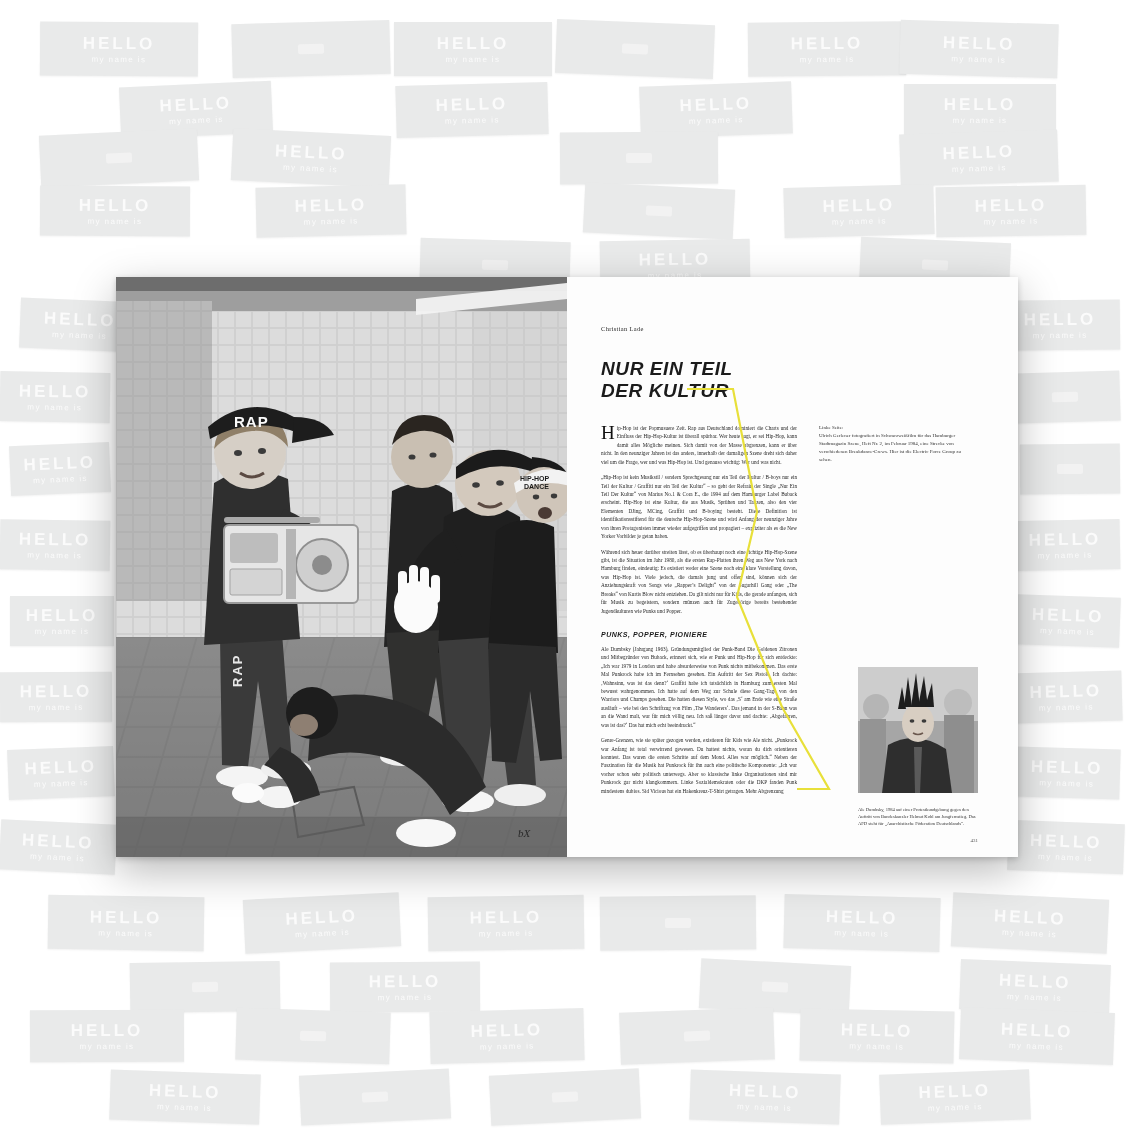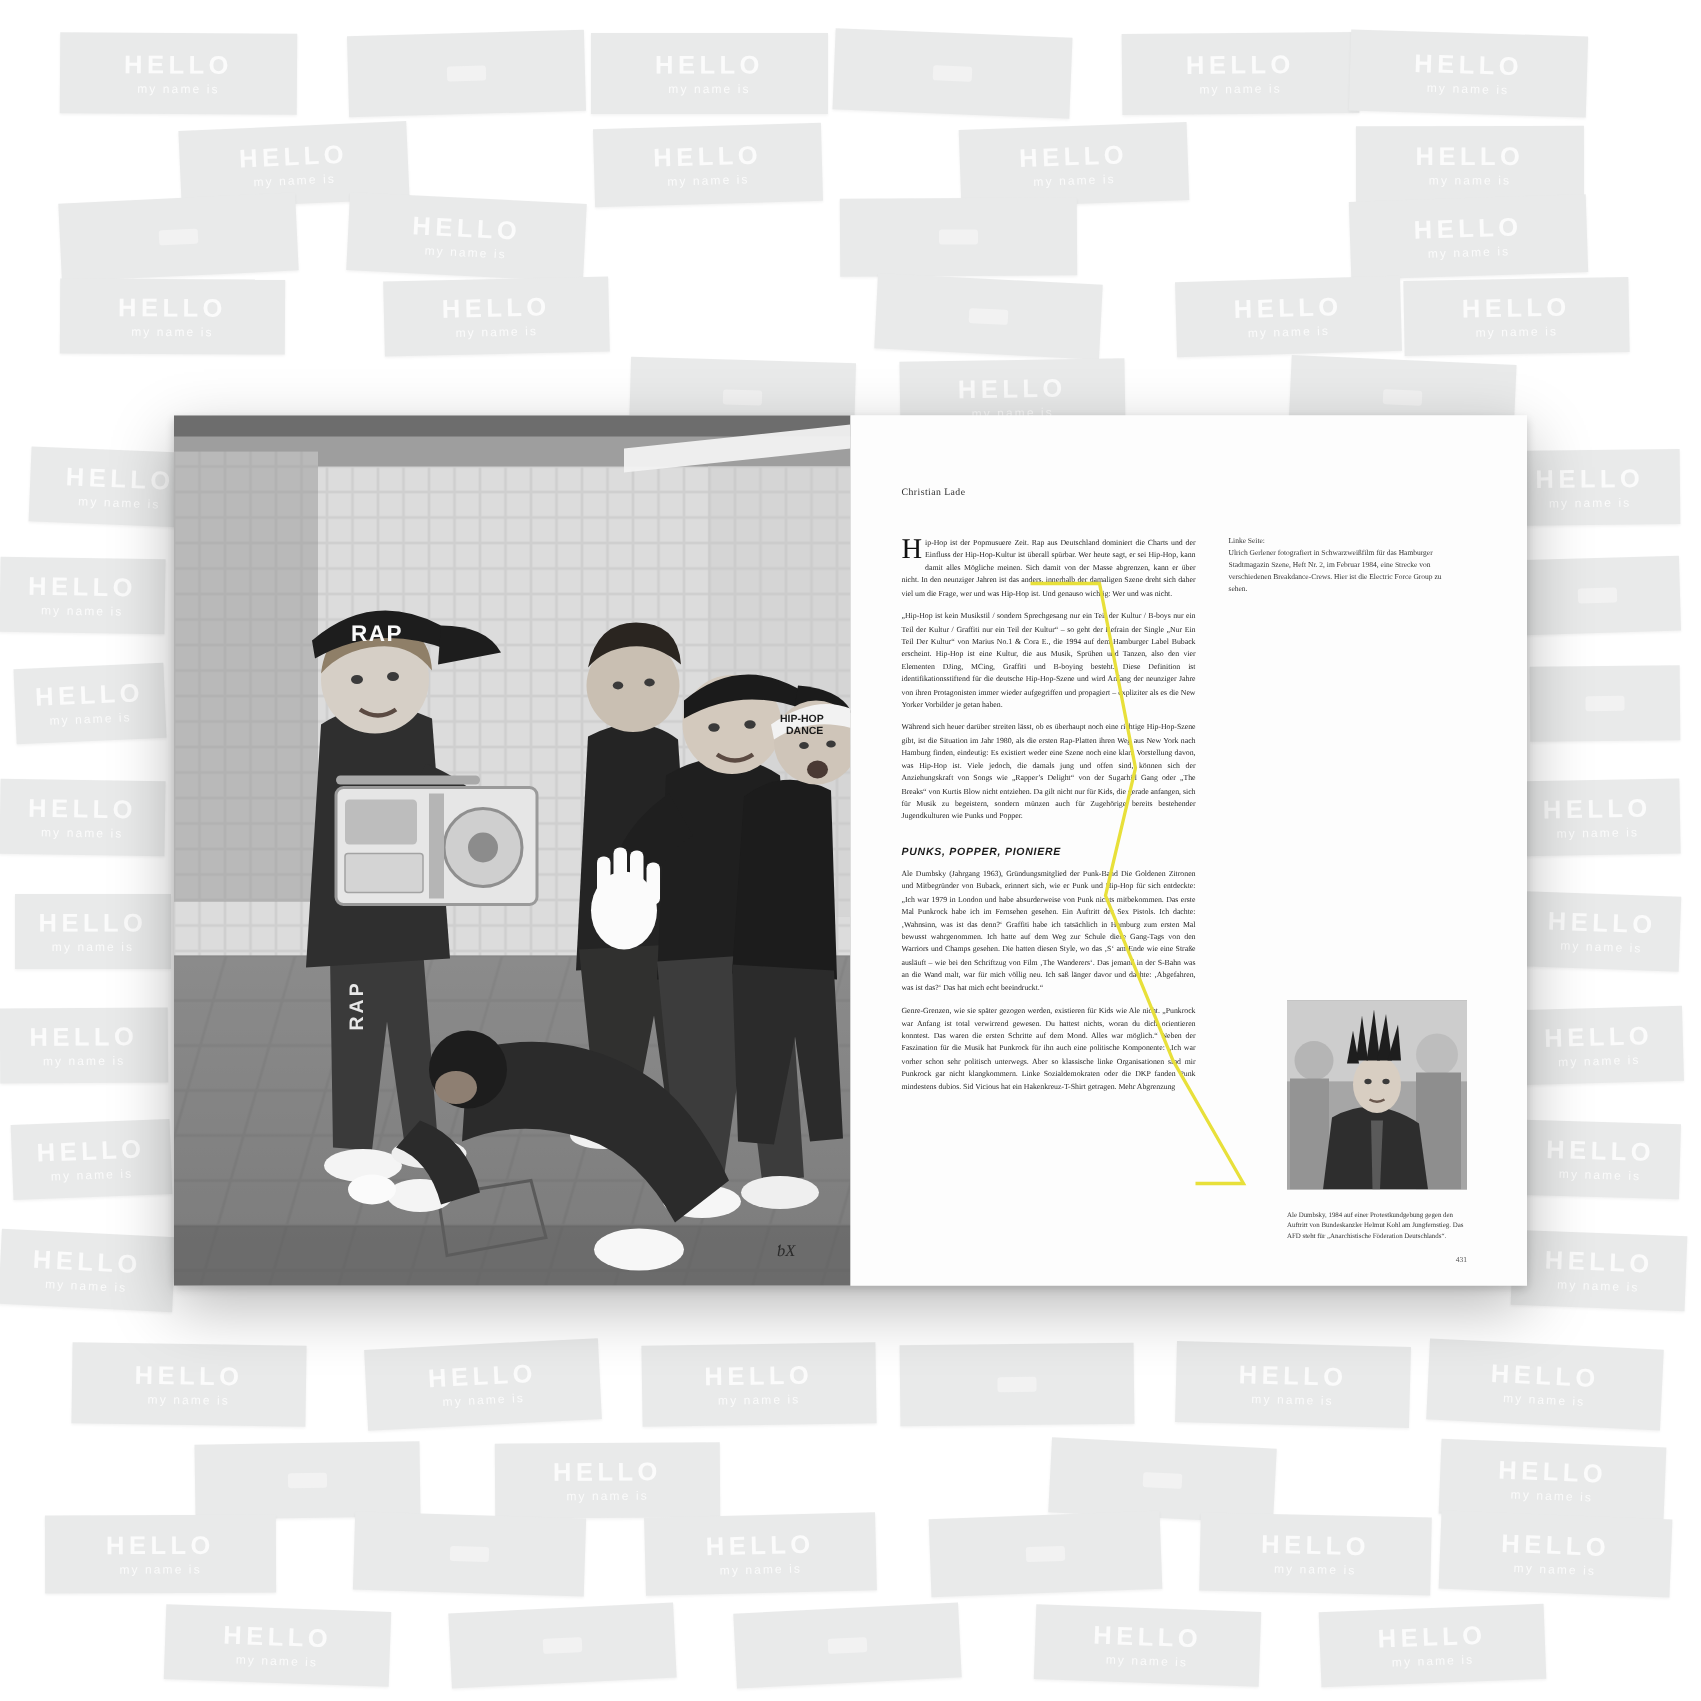--- a/index.html
+++ b/index.html
@@ -432,20 +432,22 @@
       </g>
 
       <text x="402" y="560" fill="#2a2a2a" font-size="11" font-family="Liberation Serif, serif" font-style="italic">ƅX</text>
     </svg>
   </div>
 
   <div id="page-right">
 
     <div class="byline">Christian Lade</div>
 
+    <h1 class="headline">NUR EIN TEIL
+DER KULTUR</h1>
 
     <div class="cols">
       <div class="col-main">
         <p class="body-text drop">Hip-Hop ist der Popmusuere Zeit. Rap aus Deutschland dominiert die Charts und der Einfluss der Hip-Hop-Kultur ist überall spürbar. Wer heute sagt, er sei Hip-Hop, kann damit alles Mögliche meinen. Sich damit von der Masse abgrenzen, kann er über nicht. In den neunziger Jahren ist das anders, innerhalb der damaligen Szene dreht sich daher viel um die Frage, wer und was Hip-Hop ist. Und genauso wichtig: Wer und was nicht.</p>
         <p class="body-text">„Hip-Hop ist kein Musikstil / sondern Sprechgesang nur ein Teil der Kultur / B-boys nur ein Teil der Kultur / Graffiti nur ein Teil der Kultur“ – so geht der Refrain der Single „Nur Ein Teil Der Kultur“ von Marius No.1 &amp; Cora E., die 1994 auf dem Hamburger Label Buback erscheint. Hip-Hop ist eine Kultur, die aus Musik, Sprühen und Tanzen, also den vier Elementen DJing, MCing, Graffiti und B-boying besteht. Diese Definition ist identifikationsstiftend für die deutsche Hip-Hop-Szene und wird Anfang der neunziger Jahre von ihren Protagonisten immer wieder aufgegriffen und propagiert – expliziter als es die New Yorker Vorbilder je getan haben.</p>
         <p class="body-text">Während sich heuer darüber streiten lässt, ob es überhaupt noch eine richtige Hip-Hop-Szene gibt, ist die Situation im Jahr 1980, als die ersten Rap-Platten ihren Weg aus New York nach Hamburg finden, eindeutig: Es existiert weder eine Szene noch eine klare Vorstellung davon, was Hip-Hop ist. Viele jedoch, die damals jung und offen sind, können sich der Anziehungskraft von Songs wie „Rapper’s Delight“ von der Sugarhill Gang oder „The Breaks“ von Kurtis Blow nicht entziehen. Da gilt nicht nur für Kids, die gerade anfangen, sich für Musik zu begeistern, sondern münzen auch für Zugehörige bereits bestehender Jugendkulturen wie Punks und Popper.</p>
 
         <div class="subhead">PUNKS, POPPER, PIONIERE</div>
 
         <p class="body-text">Ale Dumbsky (Jahrgang 1963), Gründungsmitglied der Punk-Band Die Goldenen Zitronen und Mitbegründer von Buback, erinnert sich, wie er Punk und Hip-Hop für sich entdeckte: „Ich war 1979 in London und habe absurderweise von Punk nichts mitbekommen. Das erste Mal Punkrock habe ich im Fernsehen gesehen. Ein Auftritt der Sex Pistols. Ich dachte: ‚Wahnsinn, was ist das denn?‘ Graffiti habe ich tatsächlich in Hamburg zum ersten Mal bewusst wahrgenommen. Ich hatte auf dem Weg zur Schule diese Gang-Tags von den Warriors und Champs gesehen. Die hatten diesen Style, wo das ‚S‘ am Ende wie eine Straße ausläuft – wie bei den Schriftzug von Film ‚The Wanderers‘. Das jemand in der S-Bahn was an die Wand malt, war für mich völlig neu. Ich saß länger davor und dachte: ‚Abgefahren, was ist das?‘ Das hat mich echt beeindruckt.“</p>

